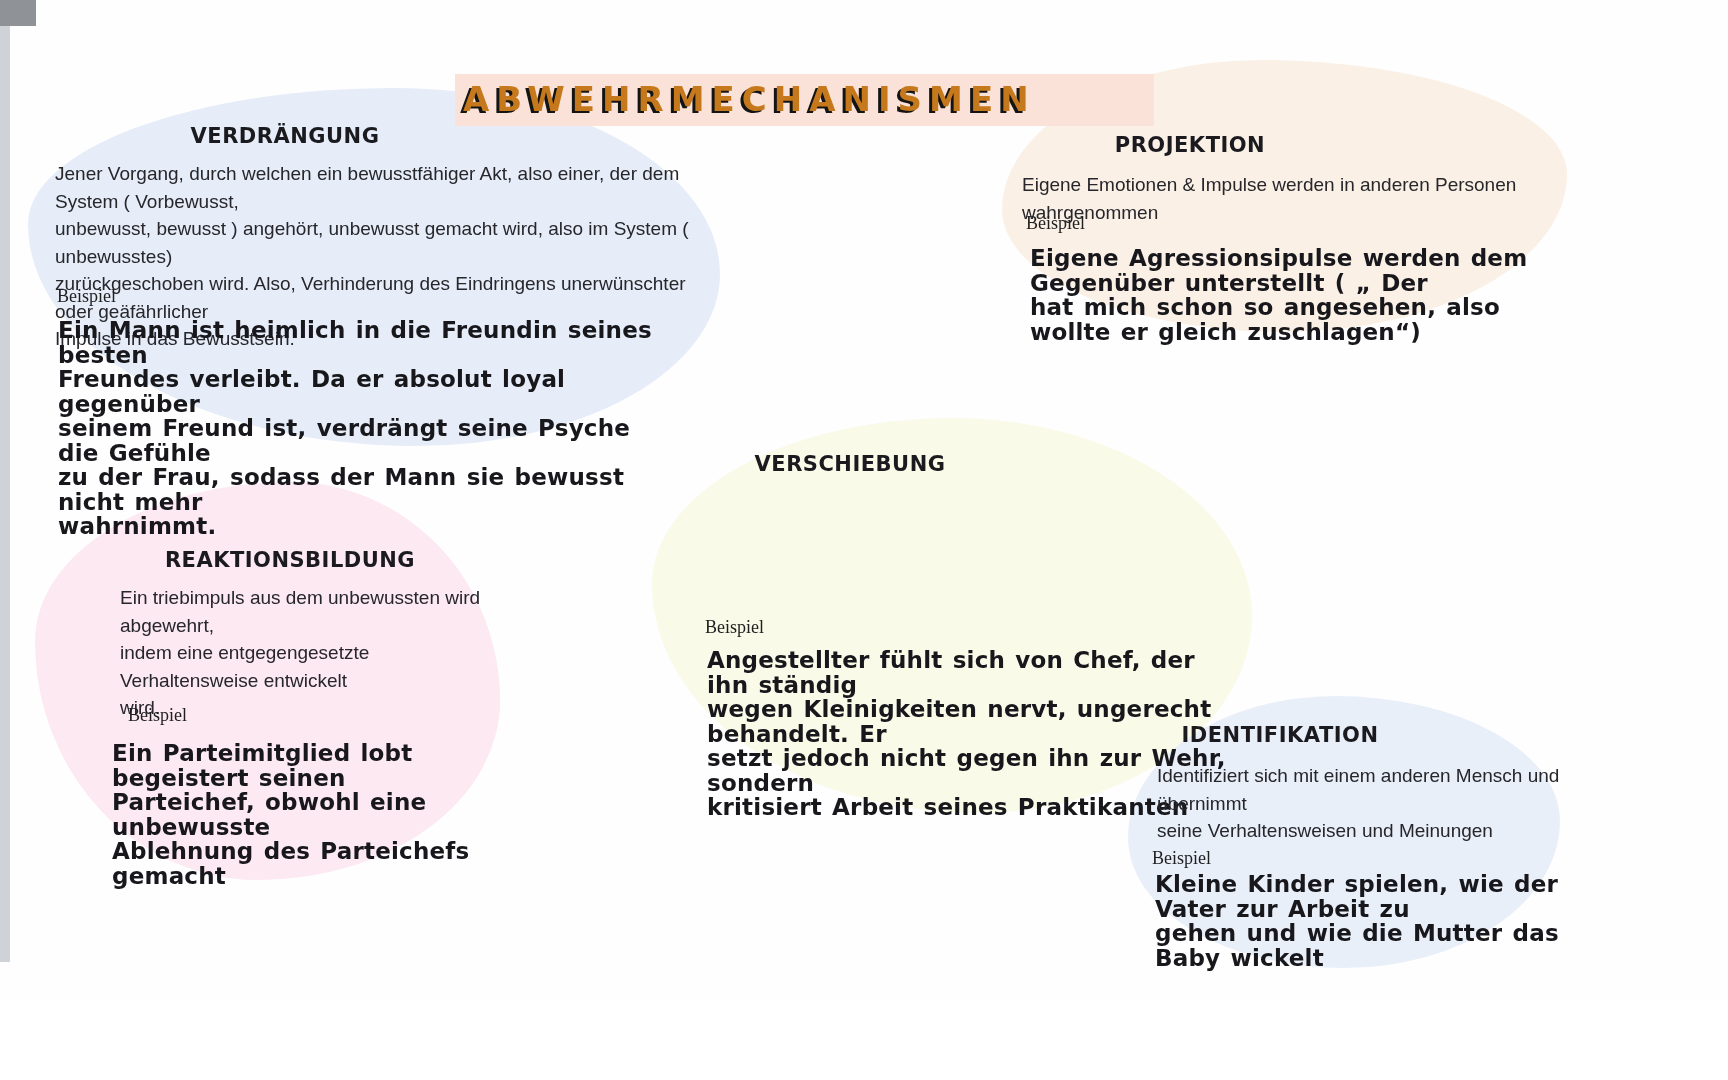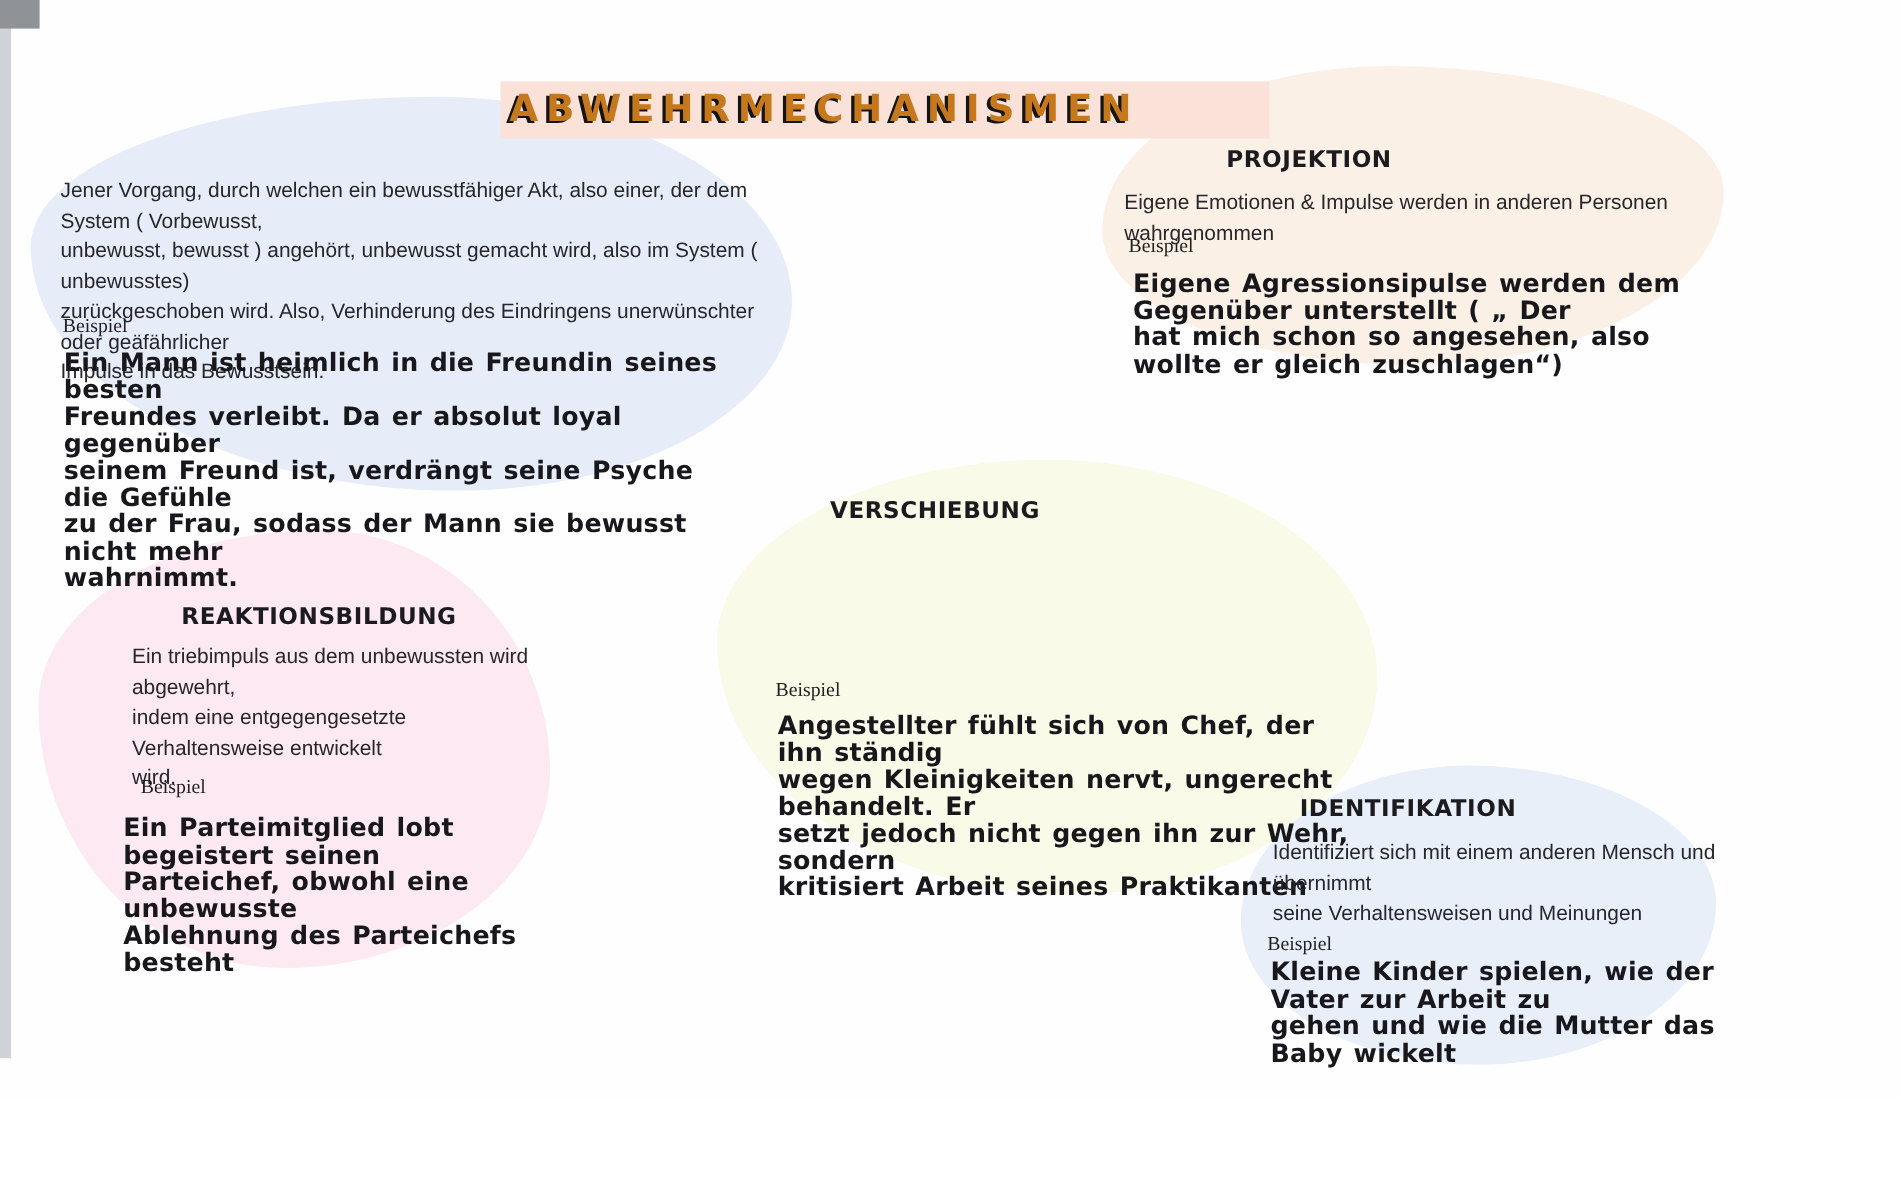--- a/index.html
+++ b/index.html
@@ -77,20 +77,21 @@
   <div class="blob blob-verdraengung"></div>
   <div class="blob blob-projektion"></div>
   <div class="blob blob-verschiebung"></div>
   <div class="blob blob-reaktionsbildung"></div>
   <div class="blob blob-identifikation"></div>
 
   <div class="title-wrap">
     <span class="title-highlight"><span class="title-text">ABWEHRMECHANISMEN</span></span>
   </div>
 
+  <div class="layer section-heading" id="h-verdraengung">VERDRÄNGUNG</div>
   <div class="layer definition" id="d-verdraengung">Jener Vorgang, durch welchen ein bewusstfähiger Akt, also einer, der dem System ( Vorbewusst,
 unbewusst, bewusst ) angehört, unbewusst gemacht wird, also im System ( unbewusstes)
 zurückgeschoben wird. Also, Verhinderung des Eindringens unerwünschter oder geäfährlicher
 Impulse in das Bewusstsein.</div>
   <div class="layer beispiel" id="b-verdraengung">Beispiel</div>
   <div class="layer example" id="e-verdraengung">Ein Mann ist heimlich in die Freundin seines besten
 Freundes verleibt. Da er absolut loyal gegenüber
 seinem Freund ist, verdrängt seine Psyche die Gefühle
 zu der Frau, sodass der Mann sie bewusst nicht mehr
 wahrnimmt.</div>
@@ -108,21 +109,21 @@
   <div class="layer example" id="e-verschiebung">Angestellter fühlt sich von Chef, der ihn ständig
 wegen Kleinigkeiten nervt, ungerecht behandelt. Er
 setzt jedoch nicht gegen ihn zur Wehr, sondern
 kritisiert Arbeit seines Praktikanten</div>
   <div class="layer definition" id="d-reaktionsbildung">Ein triebimpuls aus dem unbewussten wird abgewehrt,
 indem eine entgegengesetzte Verhaltensweise entwickelt
 wird.</div>
   <div class="layer beispiel" id="b-reaktionsbildung">Beispiel</div>
   <div class="layer example" id="e-reaktionsbildung">Ein Parteimitglied lobt begeistert seinen
 Parteichef, obwohl eine unbewusste
-Ablehnung des Parteichefs besteht</div>
+Ablehnung des Parteichefs gemacht</div>
 
   <div class="layer section-heading" id="h-identifikation">IDENTIFIKATION</div>
   <div class="layer definition" id="d-identifikation">Identifiziert sich mit einem anderen Mensch und übernimmt
 seine Verhaltensweisen und Meinungen</div>
   <div class="layer beispiel" id="b-identifikation">Beispiel</div>
   <div class="layer example" id="e-identifikation">Kleine Kinder spielen, wie der Vater zur Arbeit zu
 gehen und wie die Mutter das Baby wickelt</div>
 
 </div>
 

